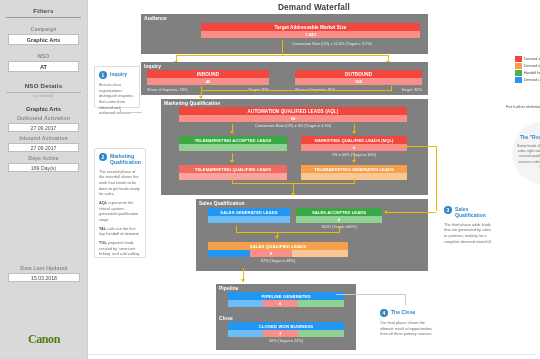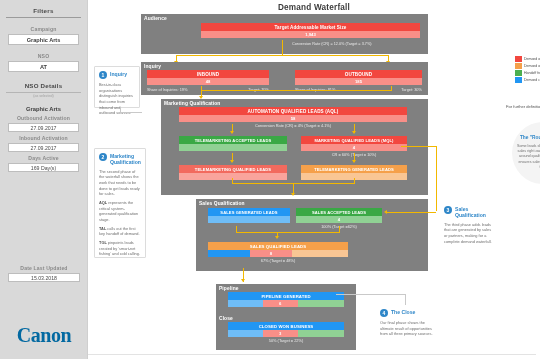--- a/index.html
+++ b/index.html
@@ -36,22 +36,22 @@
   .sb-sub { text-align:center; font-size:3.6px; color:#9e9e9e; margin-top:1px; }
   .sb-h2 {
     text-align:center; font-size:6.2px; font-weight:bold; color:#4a4a4a;
     margin-top:10px; letter-spacing:.2px;
   }
   .sb-prod {
     text-align:center; font-size:5.8px; font-weight:bold; color:#3d3d3d; margin-top:8px;
   }
   .canon {
     position:absolute; left:0; bottom:12px; width:88px; text-align:center;
-    font-family:"Liberation Serif", serif; font-size:20px; font-weight:bold;
-    color:#0369a1; letter-spacing:-.4px;
+    font-family:"Liberation Serif", serif; font-size:12px; font-weight:bold;
+    color:#4d7c0f; letter-spacing:-.4px;
   }
 
   
   .main { position:absolute; left:88px; top:0; width:452px; height:359px; background:#fff; }
   .page-title {
     text-align:center; font-size:8.2px; font-weight:bold; color:#3b3b3b;
     padding-top:3px; letter-spacing:.2px;
   }
 
   

